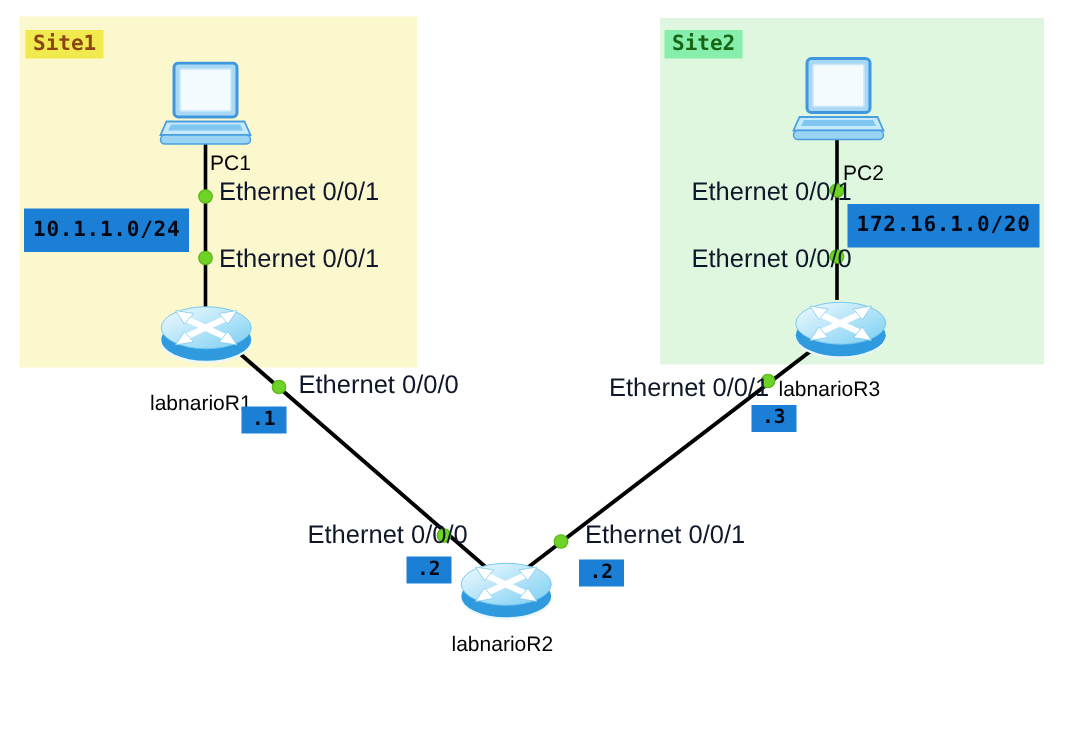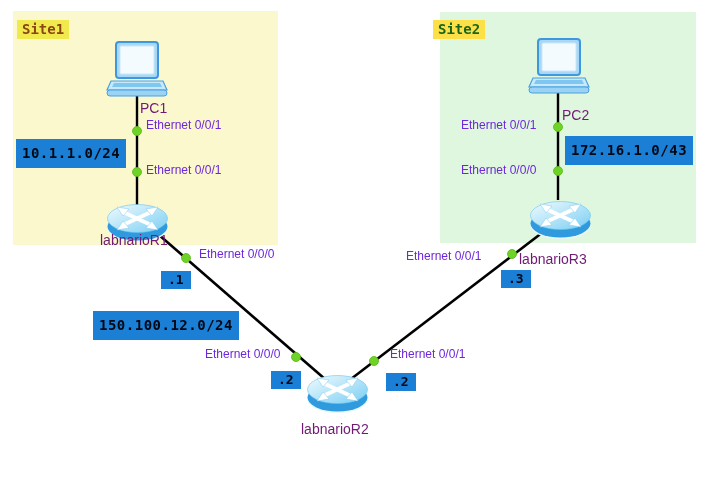--- a/index.html
+++ b/index.html
@@ -8,25 +8,25 @@
     font-family:"Liberation Sans",sans-serif;overflow:hidden;
   }
   .site{position:absolute;z-index:0;}
   .site1{left:13px;top:11px;width:265px;height:234px;background:#FBF8CE;}
   .site2{left:440px;top:12px;width:256px;height:231px;background:#DFF7DE;}
   .site-tag{
     position:absolute;z-index:4;font-family:"DejaVu Sans Mono",monospace;
     font-weight:bold;font-size:14px;padding:2px 5px;line-height:15px;
   }
   .site-tag.s1{left:17px;top:20px;background:#F0EA4F;color:#8B4513;}
-  .site-tag.s2{left:433px;top:20px;background:#fde047;color:#176617;}
+  .site-tag.s2{left:443px;top:20px;background:#86efac;color:#176617;}
   .links{position:absolute;left:0;top:0;z-index:1;}
   .device{position:absolute;z-index:3;cursor:pointer;}
-  .dev-label{position:absolute;z-index:4;font-size:14px;color:#701a75;white-space:nowrap;}
-  .if-label{position:absolute;z-index:4;font-size:12px;color:#6d28d9;white-space:nowrap;}
+  .dev-label{position:absolute;z-index:4;font-size:14px;color:#000000;white-space:nowrap;}
+  .if-label{position:absolute;z-index:4;font-size:17px;color:#0f172a;white-space:nowrap;}
   .net-label{
     position:absolute;z-index:5;background:#1B7FD6;color:#000814;
     font-family:"DejaVu Sans Mono",monospace;font-weight:bold;font-size:14px;
     padding:6px 6px;letter-spacing:0.5px;white-space:nowrap;line-height:17px;
   }
   .octet-label{
     position:absolute;z-index:5;background:#1B7FD6;color:#000814;
     font-family:"DejaVu Sans Mono",monospace;font-weight:bold;font-size:13px;
     padding:1px 7px;line-height:16px;
   }
@@ -124,36 +124,35 @@
       <path d="M17,29 L45,16 M17,16 L45,29" stroke="#ffffff" stroke-width="4" stroke-linecap="round"></path>
       <polygon points="52,11 40,13 46,20" fill="#fff" stroke="#7CC8EE" stroke-width="0.5"></polygon>
       <polygon points="11,34 23,32 17,25" fill="#fff" stroke="#7CC8EE" stroke-width="0.5"></polygon>
       <polygon points="11,11 23,13 17,20" fill="#fff" stroke="#7CC8EE" stroke-width="0.5"></polygon>
       <polygon points="52,34 40,32 46,25" fill="#fff" stroke="#7CC8EE" stroke-width="0.5"></polygon>
     </svg>
   </div>
 
   <div class="dev-label" style="left:140px;top:100px;">PC1</div>
   <div class="dev-label" style="left:562px;top:107px;">PC2</div>
-  <div class="dev-label" style="left:100px;top:232px;">labnarioR1</div>
+  <div class="dev-label" style="left:100px;top:260px;">labnarioR1</div>
   <div class="dev-label" style="left:301px;top:421px;">labnarioR2</div>
   <div class="dev-label" style="left:519px;top:251px;">labnarioR3</div>
 
   <div class="if-label" style="left:146px;top:118px;">Ethernet 0/0/1</div>
   <div class="if-label" style="left:146px;top:163px;">Ethernet 0/0/1</div>
   <div class="if-label" style="left:199px;top:247px;">Ethernet 0/0/0</div>
   <div class="if-label" style="left:205px;top:347px;">Ethernet 0/0/0</div>
   <div class="if-label" style="left:390px;top:347px;">Ethernet 0/0/1</div>
   <div class="if-label" style="left:406px;top:249px;">Ethernet 0/0/1</div>
   <div class="if-label" style="left:461px;top:118px;">Ethernet 0/0/1</div>
   <div class="if-label" style="left:461px;top:163px;">Ethernet 0/0/0</div>
 
   <div class="net-label" style="left:16px;top:139px;">10.1.1.0/24</div>
-  <div class="net-label" style="left:565px;top:136px;">172.16.1.0/43</div>
-  <div class="net-label" style="left:93px;top:311px;">150.100.12.0/24</div>
+  <div class="net-label" style="left:565px;top:136px;">172.16.1.0/20</div>
 
   <div class="octet-label" style="left:161px;top:271px;">.1</div>
   <div class="octet-label" style="left:271px;top:371px;">.2</div>
   <div class="octet-label" style="left:386px;top:373px;">.2</div>
   <div class="octet-label" style="left:501px;top:270px;">.3</div>
 
 
 </div>
 
 </body></html>

